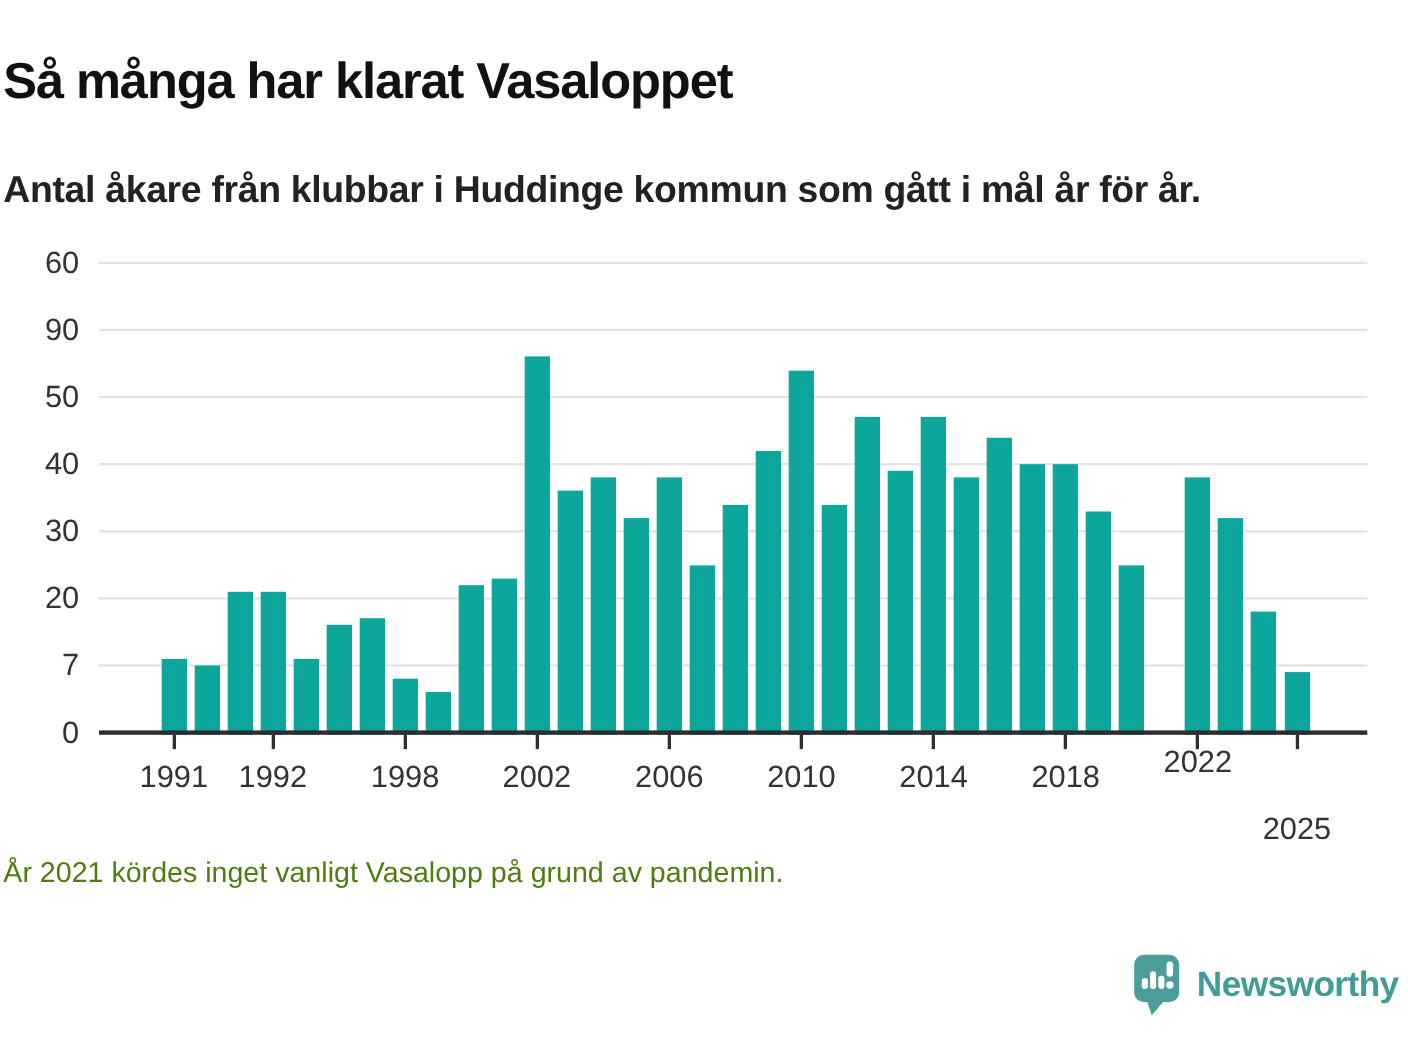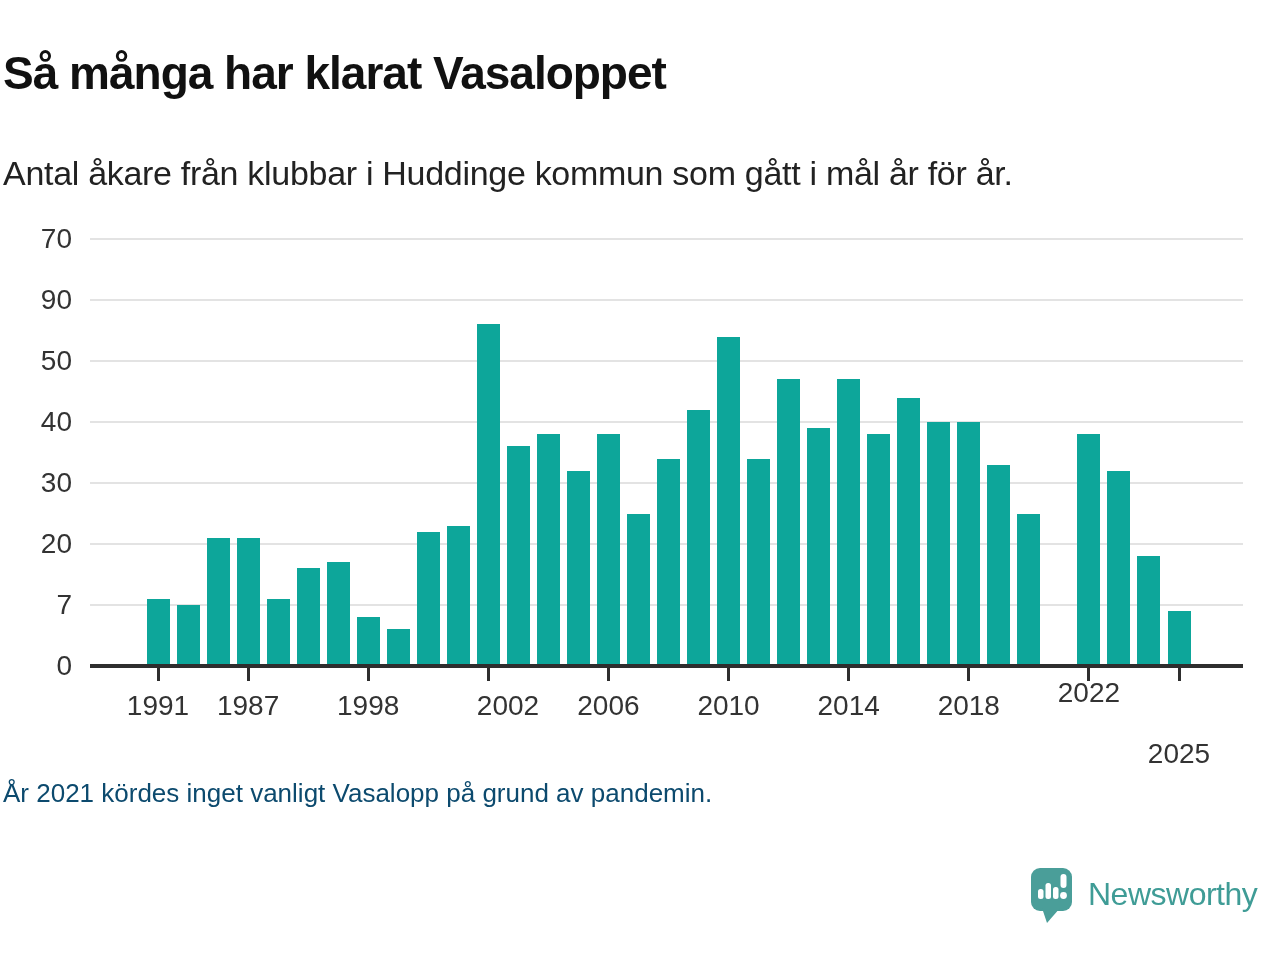--- a/index.html
+++ b/index.html
@@ -11,51 +11,51 @@
   }
   #canvas { position: relative; width: 1276px; height: 960px; background: #fff; }
 
   .title {
     position: absolute; left: 3px; top: 46px;
     font-size: 46px; font-weight: 700; color: #111;
     letter-spacing: -1px; margin: 0; white-space: nowrap;
   }
   .subtitle {
     position: absolute; left: 3px; top: 154px;
-    font-size: 34px; font-weight: 400; color: #222;
+    font-size: 34px; font-weight: 700; color: #222;
     letter-spacing: -0.3px; margin: 0; white-space: nowrap;
   }
 
   #chart { position: absolute; left: 0; top: 0; width: 1280px; height: 760px; }
 
   .gridline { position: absolute; height: 2px; background: #e3e3e3; z-index: 0; }
   .axisline { position: absolute; height: 4px; background: #2e2e2e; z-index: 3; }
   .bar { position: absolute; z-index: 1; }
   .ylabel {
     position: absolute; width: 64px; text-align: right;
     font-size: 28px; color: #333; line-height: 32px; height: 32px;
   }
   .xtick { position: absolute; width: 3px; height: 13px; background: #2e2e2e; z-index: 3; }
   .xlabel {
     position: absolute; width: 120px; text-align: center;
     font-size: 28px; color: #333; white-space: nowrap;
   }
 
   .footnote {
     position: absolute; left: 3px; top: 778px;
-    font-size: 26px; color: #0c4a6e; margin: 0; white-space: nowrap;
+    font-size: 26px; color: #4d7c0f; margin: 0; white-space: nowrap;
   }
 
   .logo {
     position: absolute; left: 1031px; top: 866px;
     display: flex; align-items: flex-start;
   }
   .logo-text {
     margin-left: 13px; margin-top: 10px;
-    font-size: 32px; font-weight: 400; letter-spacing: -0.5px;
+    font-size: 32px; font-weight: 700; letter-spacing: -0.5px;
     white-space: nowrap;
   }
 </style>
 </head>
 <body>
 
 <div id="canvas">
 
   <h1 class="title">Så många har klarat Vasaloppet</h1>
   <p class="subtitle">Antal åkare från klubbar i Huddinge kommun som gått i mål år för år.</p>
@@ -68,21 +68,21 @@
       <div class="gridline" style="left: 90px; width: 1153px; top: 360px; background: rgb(227, 227, 227);"></div>
       <div class="gridline" style="left: 90px; width: 1153px; top: 299px; background: rgb(227, 227, 227);"></div>
       <div class="gridline" style="left: 90px; width: 1153px; top: 238px; background: rgb(227, 227, 227);"></div>
       <div class="ylabel" style="left: 8px; top: 650px;">0</div>
       <div class="ylabel" style="left: 8px; top: 589px;">7</div>
       <div class="ylabel" style="left: 8px; top: 528px;">20</div>
       <div class="ylabel" style="left: 8px; top: 467px;">30</div>
       <div class="ylabel" style="left: 8px; top: 406px;">40</div>
       <div class="ylabel" style="left: 8px; top: 345px;">50</div>
       <div class="ylabel" style="left: 8px; top: 284px;">90</div>
-      <div class="ylabel" style="left: 8px; top: 223px;">70</div>
+      <div class="ylabel" style="left: 8px; top: 223px;">60</div>
       <div class="bar" title="1991: 11" style="left: 146.5px; width: 23px; top: 598.9px; height: 69.1px; background: rgb(13, 166, 154);"></div>
       <div class="bar" title="1992: 10" style="left: 176.53px; width: 23px; top: 605px; height: 63px; background: rgb(13, 166, 154);"></div>
       <div class="bar" title="1993: 21" style="left: 206.56px; width: 23px; top: 537.9px; height: 130.1px; background: rgb(13, 166, 154);"></div>
       <div class="bar" title="1994: 21" style="left: 236.59px; width: 23px; top: 537.9px; height: 130.1px; background: rgb(13, 166, 154);"></div>
       <div class="bar" title="1995: 11" style="left: 266.62px; width: 23px; top: 598.9px; height: 69.1px; background: rgb(13, 166, 154);"></div>
       <div class="bar" title="1996: 16" style="left: 296.65px; width: 23px; top: 568.4px; height: 99.6px; background: rgb(13, 166, 154);"></div>
       <div class="bar" title="1997: 17" style="left: 326.68px; width: 23px; top: 562.3px; height: 105.7px; background: rgb(13, 166, 154);"></div>
       <div class="bar" title="1998: 8" style="left: 356.71px; width: 23px; top: 617.2px; height: 50.8px; background: rgb(13, 166, 154);"></div>
       <div class="bar" title="1999: 6" style="left: 386.74px; width: 23px; top: 629.4px; height: 38.6px; background: rgb(13, 166, 154);"></div>
       <div class="bar" title="2000: 22" style="left: 416.77px; width: 23px; top: 531.8px; height: 136.2px; background: rgb(13, 166, 154);"></div>
@@ -107,25 +107,25 @@
       <div class="bar" title="2019: 33" style="left: 987.34px; width: 23px; top: 464.7px; height: 203.3px; background: rgb(13, 166, 154);"></div>
       <div class="bar" title="2020: 25" style="left: 1017.37px; width: 23px; top: 513.5px; height: 154.5px; background: rgb(13, 166, 154);"></div>
       <div class="bar" title="2022: 38" style="left: 1077.43px; width: 23px; top: 434.2px; height: 233.8px; background: rgb(13, 166, 154);"></div>
       <div class="bar" title="2023: 32" style="left: 1107.46px; width: 23px; top: 470.8px; height: 197.2px; background: rgb(13, 166, 154);"></div>
       <div class="bar" title="2024: 18" style="left: 1137.49px; width: 23px; top: 556.2px; height: 111.8px; background: rgb(13, 166, 154);"></div>
       <div class="bar" title="2025: 9" style="left: 1167.52px; width: 23px; top: 611.1px; height: 56.9px; background: rgb(13, 166, 154);"></div>
       <div class="axisline" style="left: 90px; width: 1153px; top: 664px; background: rgb(46, 46, 46);"></div>
       <div class="xtick" style="left: 156.5px; top: 668px; background: rgb(46, 46, 46);"></div>
       <div class="xlabel" style="left: 98px; top: 690px;">1991</div>
       <div class="xtick" style="left: 246.59px; top: 668px; background: rgb(46, 46, 46);"></div>
-      <div class="xlabel" style="left: 188.09px; top: 690px;">1987</div>
+      <div class="xlabel" style="left: 188.09px; top: 690px;">1992</div>
       <div class="xtick" style="left: 366.71px; top: 668px; background: rgb(46, 46, 46);"></div>
       <div class="xlabel" style="left: 308.21px; top: 690px;">1998</div>
       <div class="xtick" style="left: 486.83px; top: 668px; background: rgb(46, 46, 46);"></div>
-      <div class="xlabel" style="left: 448px; top: 690px;">2002</div>
+      <div class="xlabel" style="left: 428px; top: 690px;">2002</div>
       <div class="xtick" style="left: 606.95px; top: 668px; background: rgb(46, 46, 46);"></div>
       <div class="xlabel" style="left: 548.45px; top: 690px;">2006</div>
       <div class="xtick" style="left: 727.07px; top: 668px; background: rgb(46, 46, 46);"></div>
       <div class="xlabel" style="left: 668.57px; top: 690px;">2010</div>
       <div class="xtick" style="left: 847.19px; top: 668px; background: rgb(46, 46, 46);"></div>
       <div class="xlabel" style="left: 788.69px; top: 690px;">2014</div>
       <div class="xtick" style="left: 967.31px; top: 668px; background: rgb(46, 46, 46);"></div>
       <div class="xlabel" style="left: 908.81px; top: 690px;">2018</div>
       <div class="xtick" style="left: 1087.43px; top: 668px; background: rgb(46, 46, 46);"></div>
       <div class="xlabel" style="left: 1028.93px; top: 677px;">2022</div>

